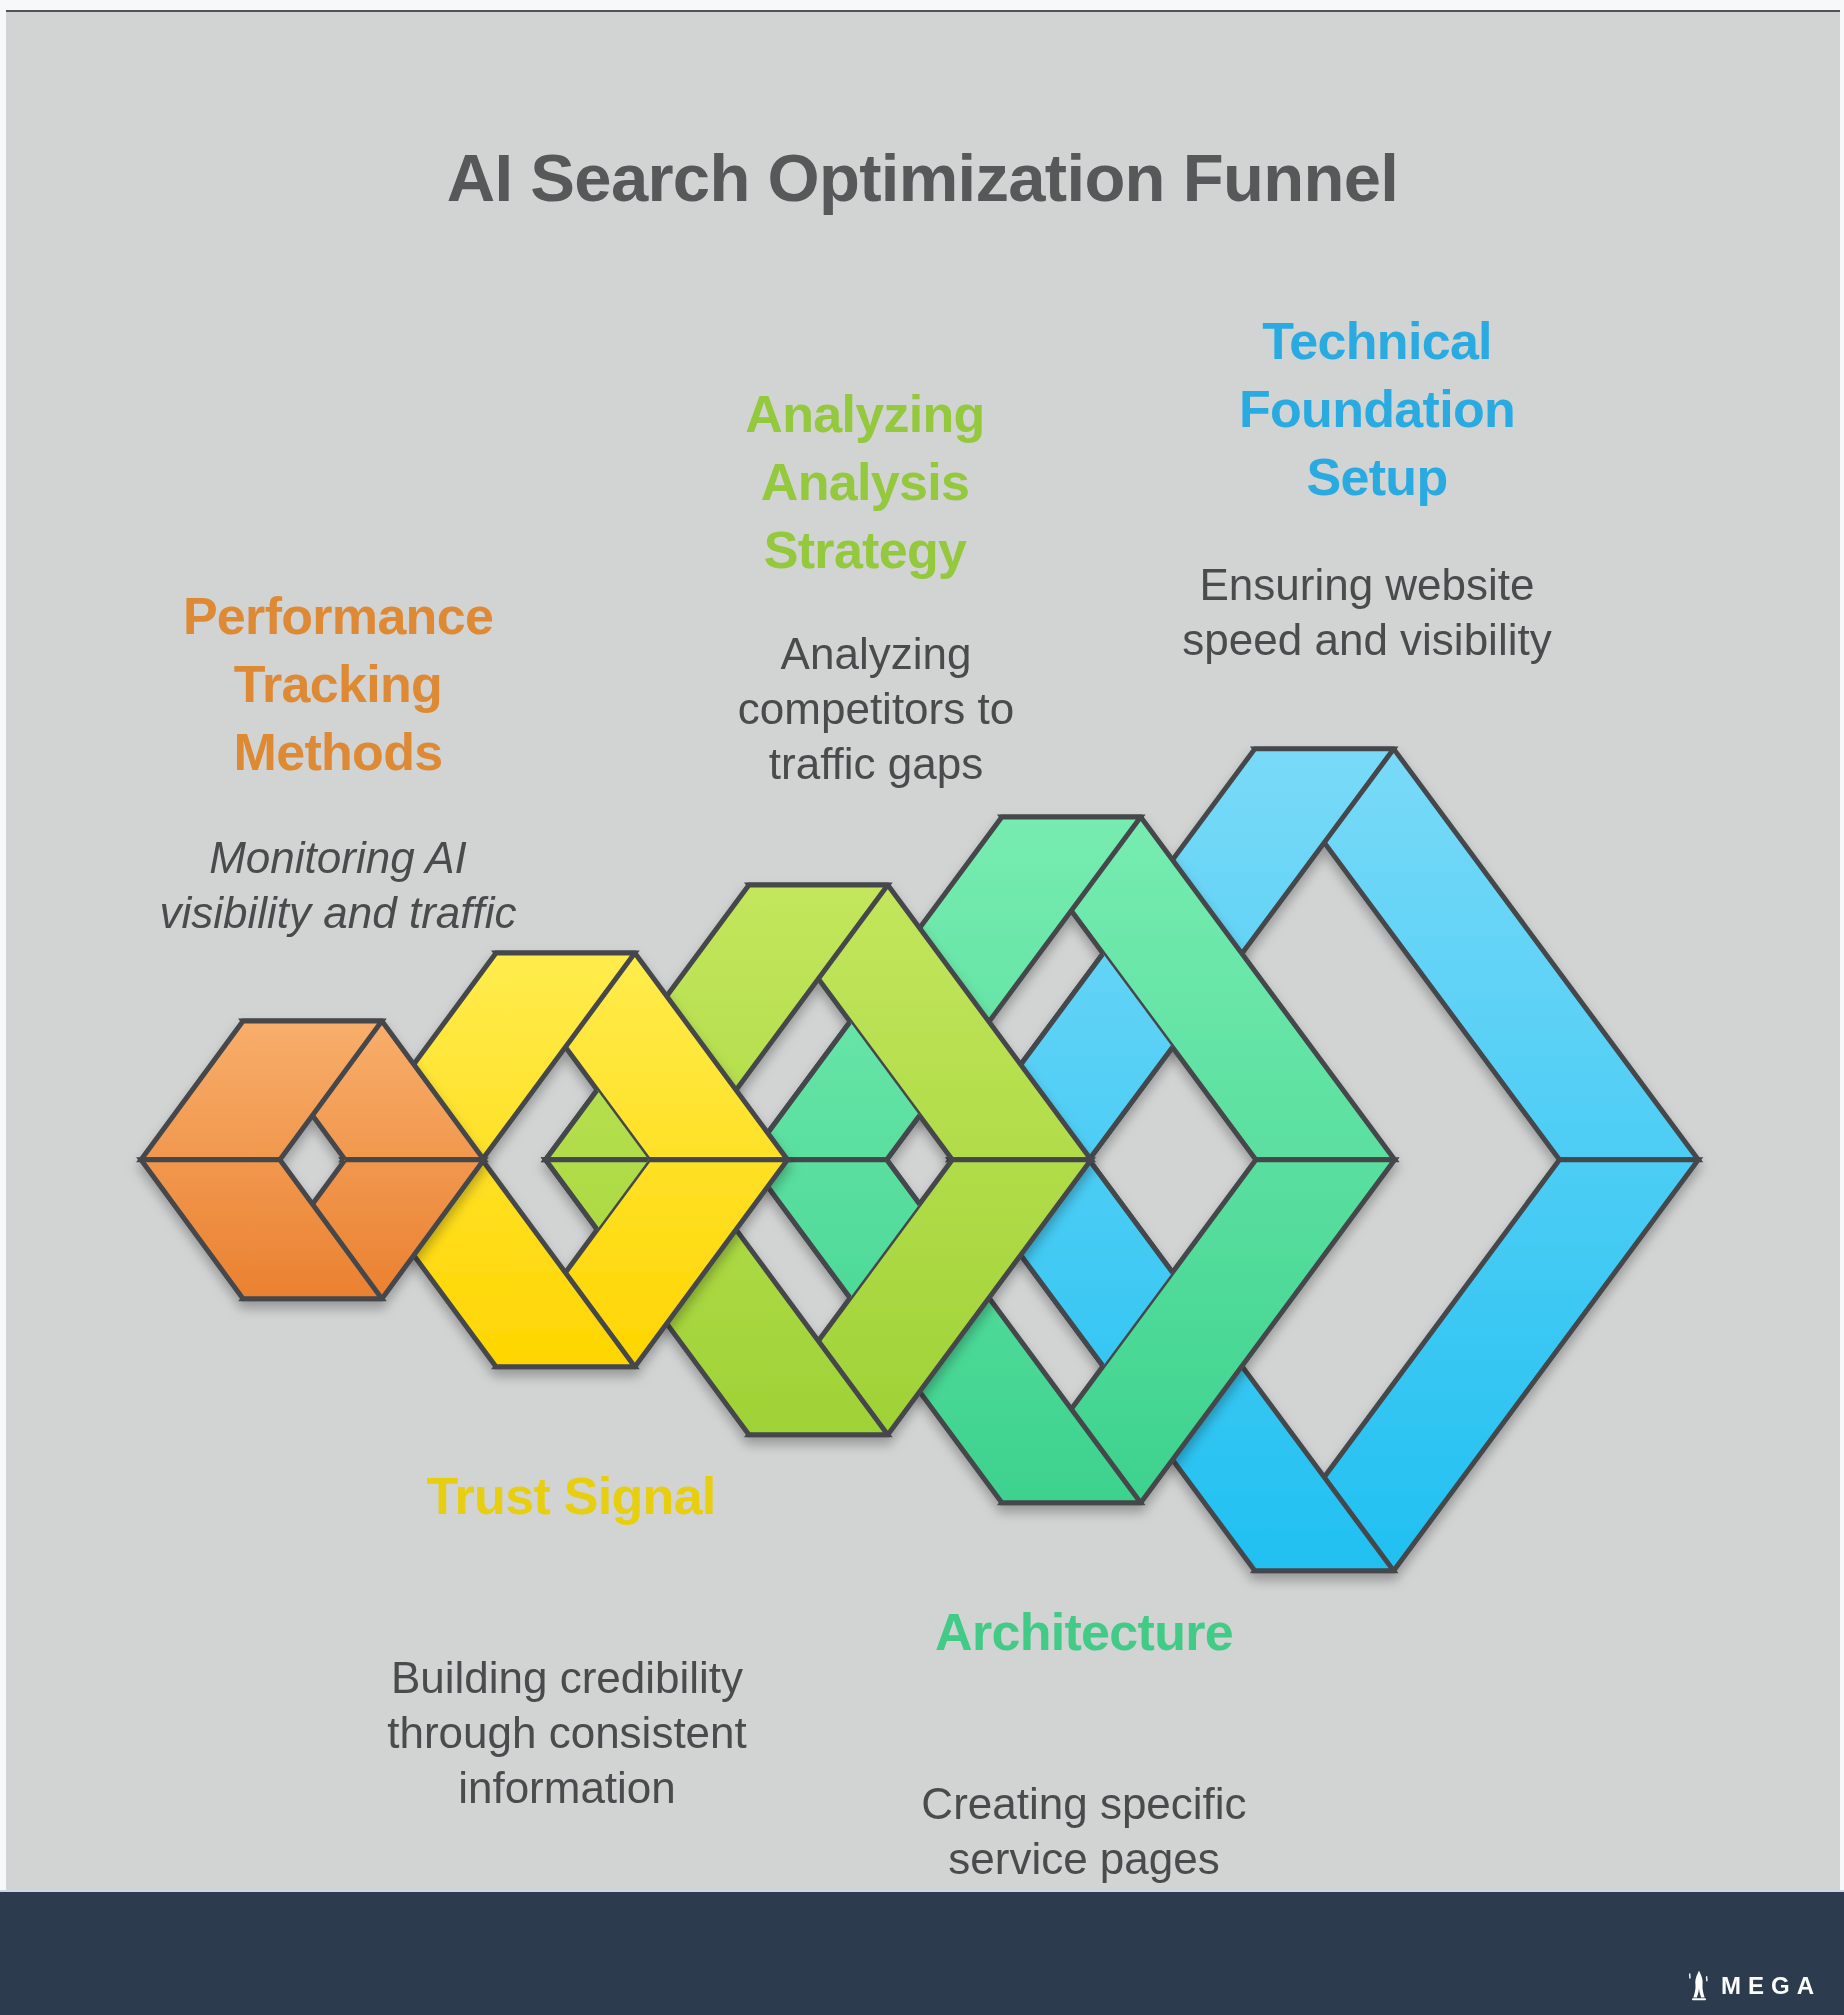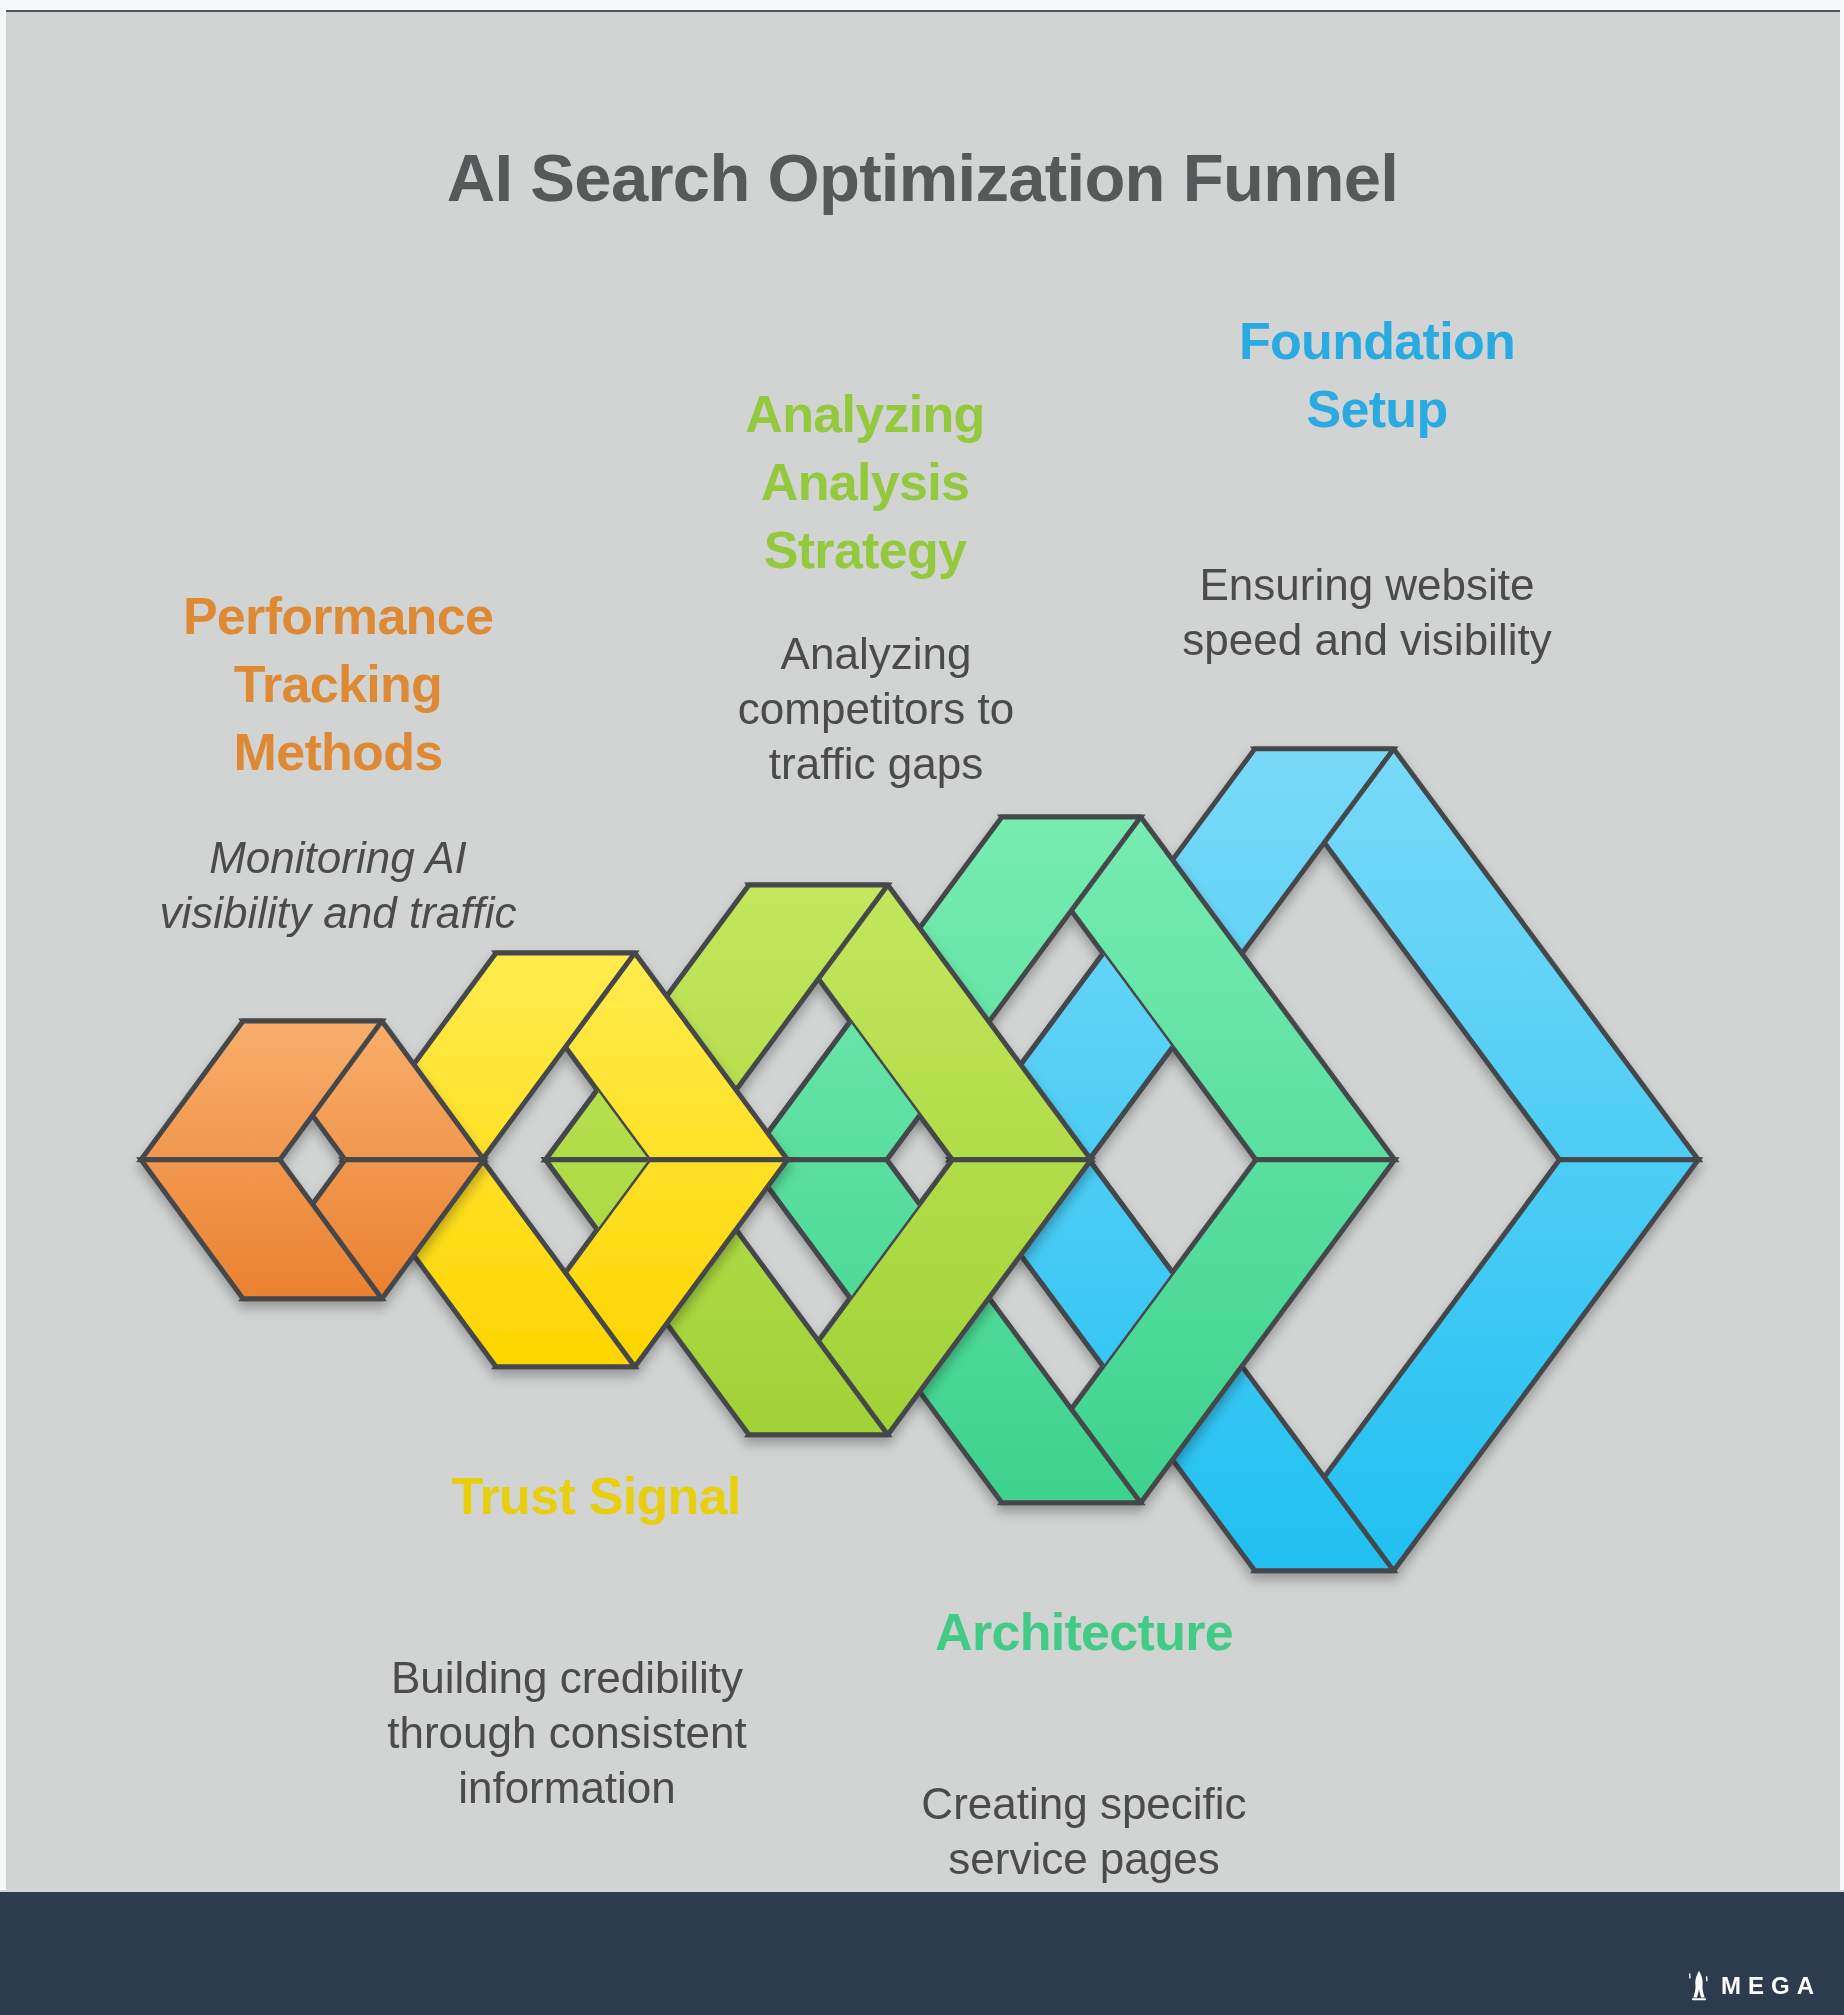--- a/index.html
+++ b/index.html
@@ -147,21 +147,21 @@
 <div class="txt stage-title" id="label-0" style="color: rgb(222, 138, 53);">
   <div>Performance</div>
   <div>Tracking</div>
   <div>Methods</div>
 </div>
 <div class="txt stage-desc" id="desc-0">
   <div>Monitoring AI</div>
   <div>visibility and traffic</div>
 </div>
 
-<div class="txt stage-title" id="label-1" style="color: rgb(231, 207, 16); margin-left: 25px;">
+<div class="txt stage-title" id="label-1" style="color: rgb(231, 207, 16);">
   <div>Trust Signal</div>
 </div>
 <div class="txt stage-desc" id="desc-1">
   <div>Building credibility</div>
   <div>through consistent</div>
   <div>information</div>
 </div>
 
 <div class="txt stage-title" id="label-2" style="color: rgb(148, 200, 61);">
   <div>Analyzing</div>
@@ -176,20 +176,21 @@
 
 <div class="txt stage-title" id="label-3" style="color: rgb(66, 203, 134);">
   <div>Architecture</div>
 </div>
 <div class="txt stage-desc" id="desc-3">
   <div>Creating specific</div>
   <div>service pages</div>
 </div>
 
 <div class="txt stage-title" id="label-4" style="color: rgb(41, 171, 226);">
+  <div>Technical</div>
   <div>Foundation</div>
   <div>Setup</div>
 </div>
 <div class="txt stage-desc" id="desc-4">
   <div>Ensuring website</div>
   <div>speed and visibility</div>
 </div>
 
 <div id="footer">
   <div id="brand">

